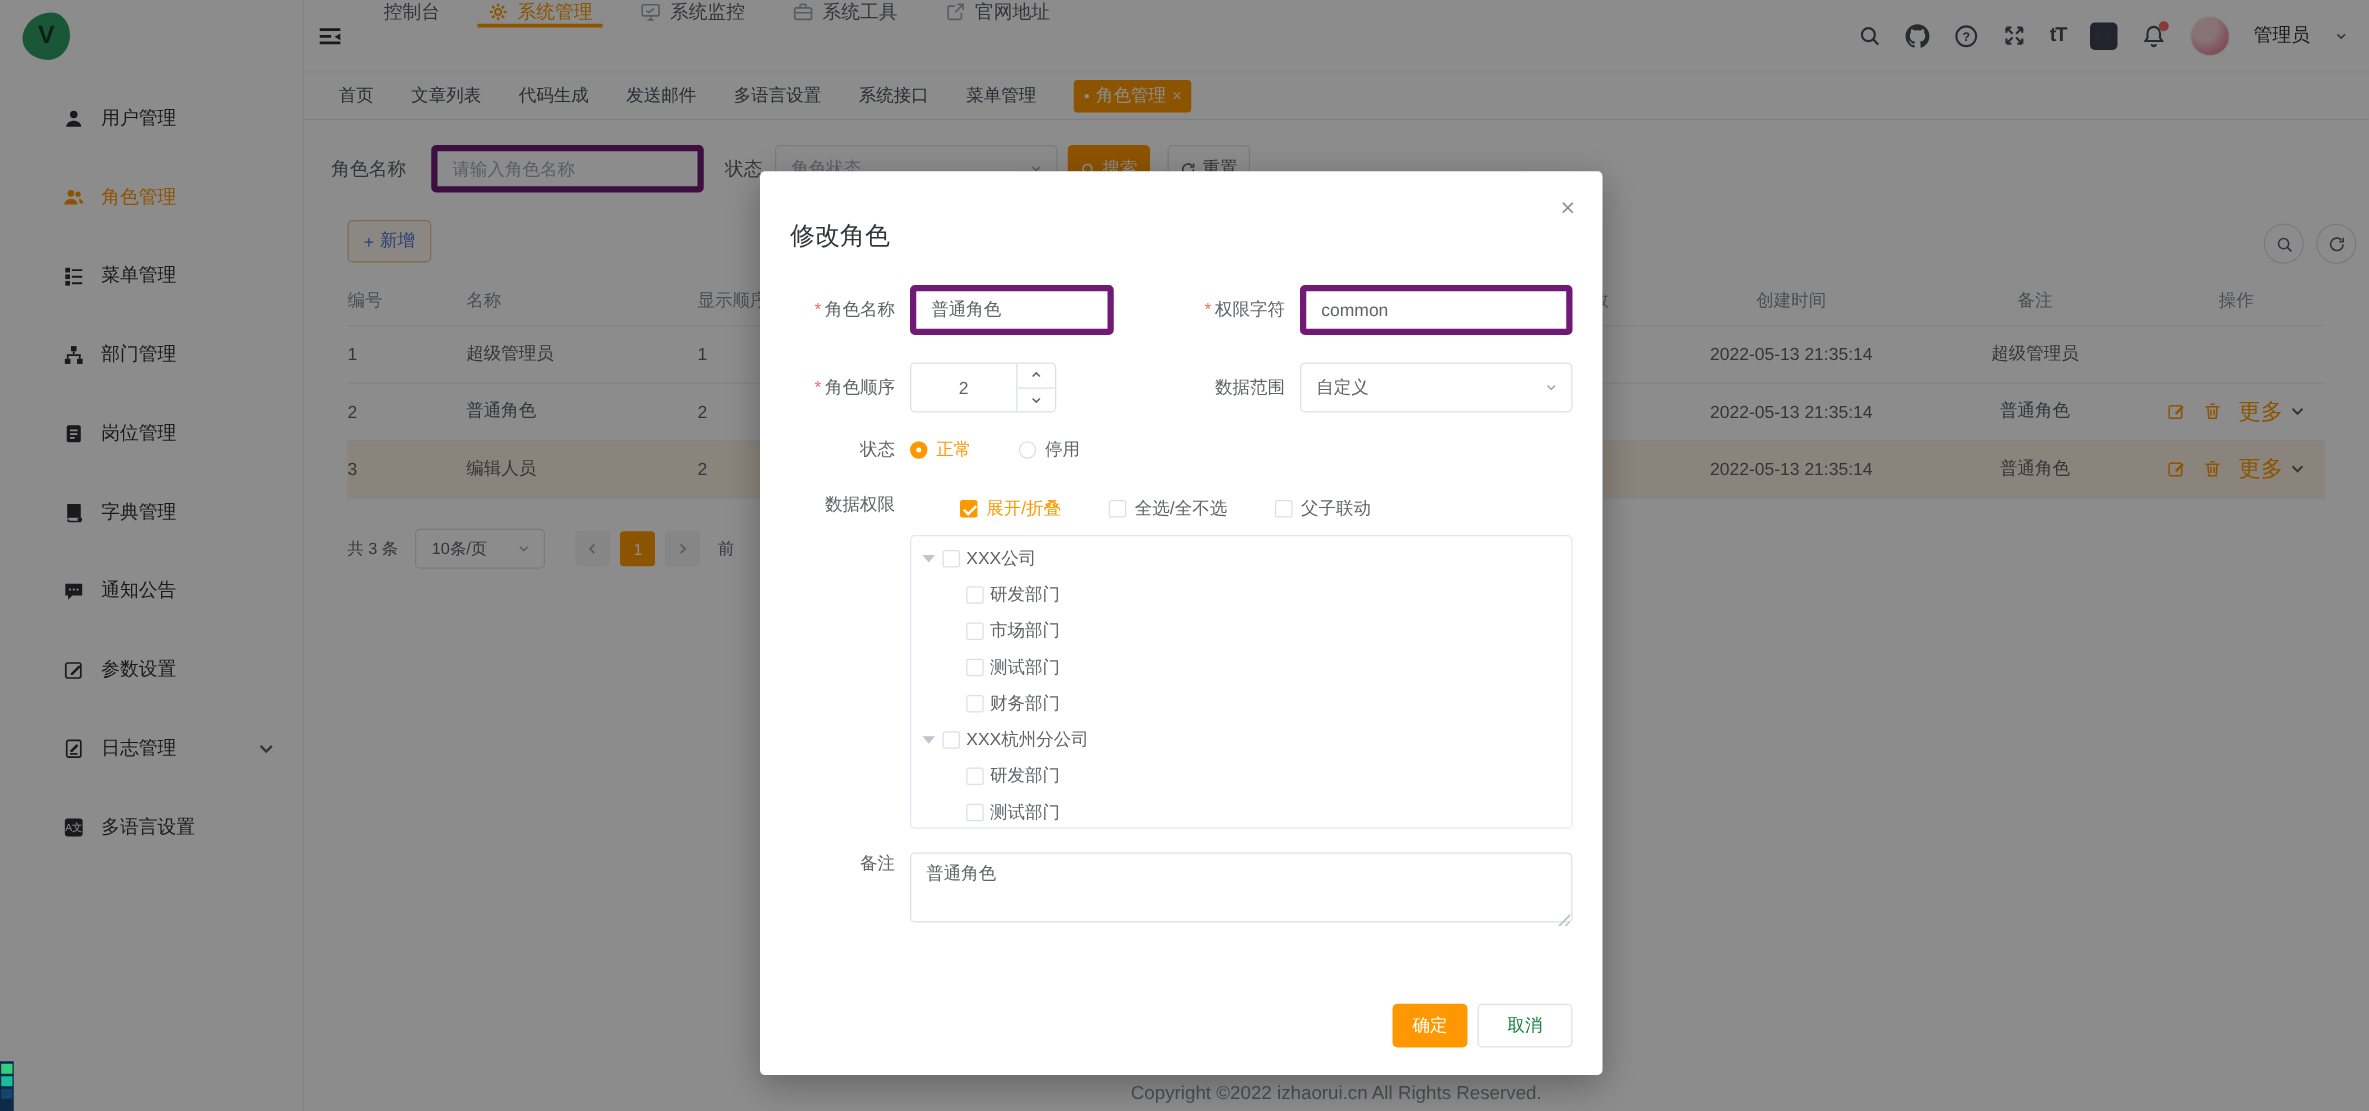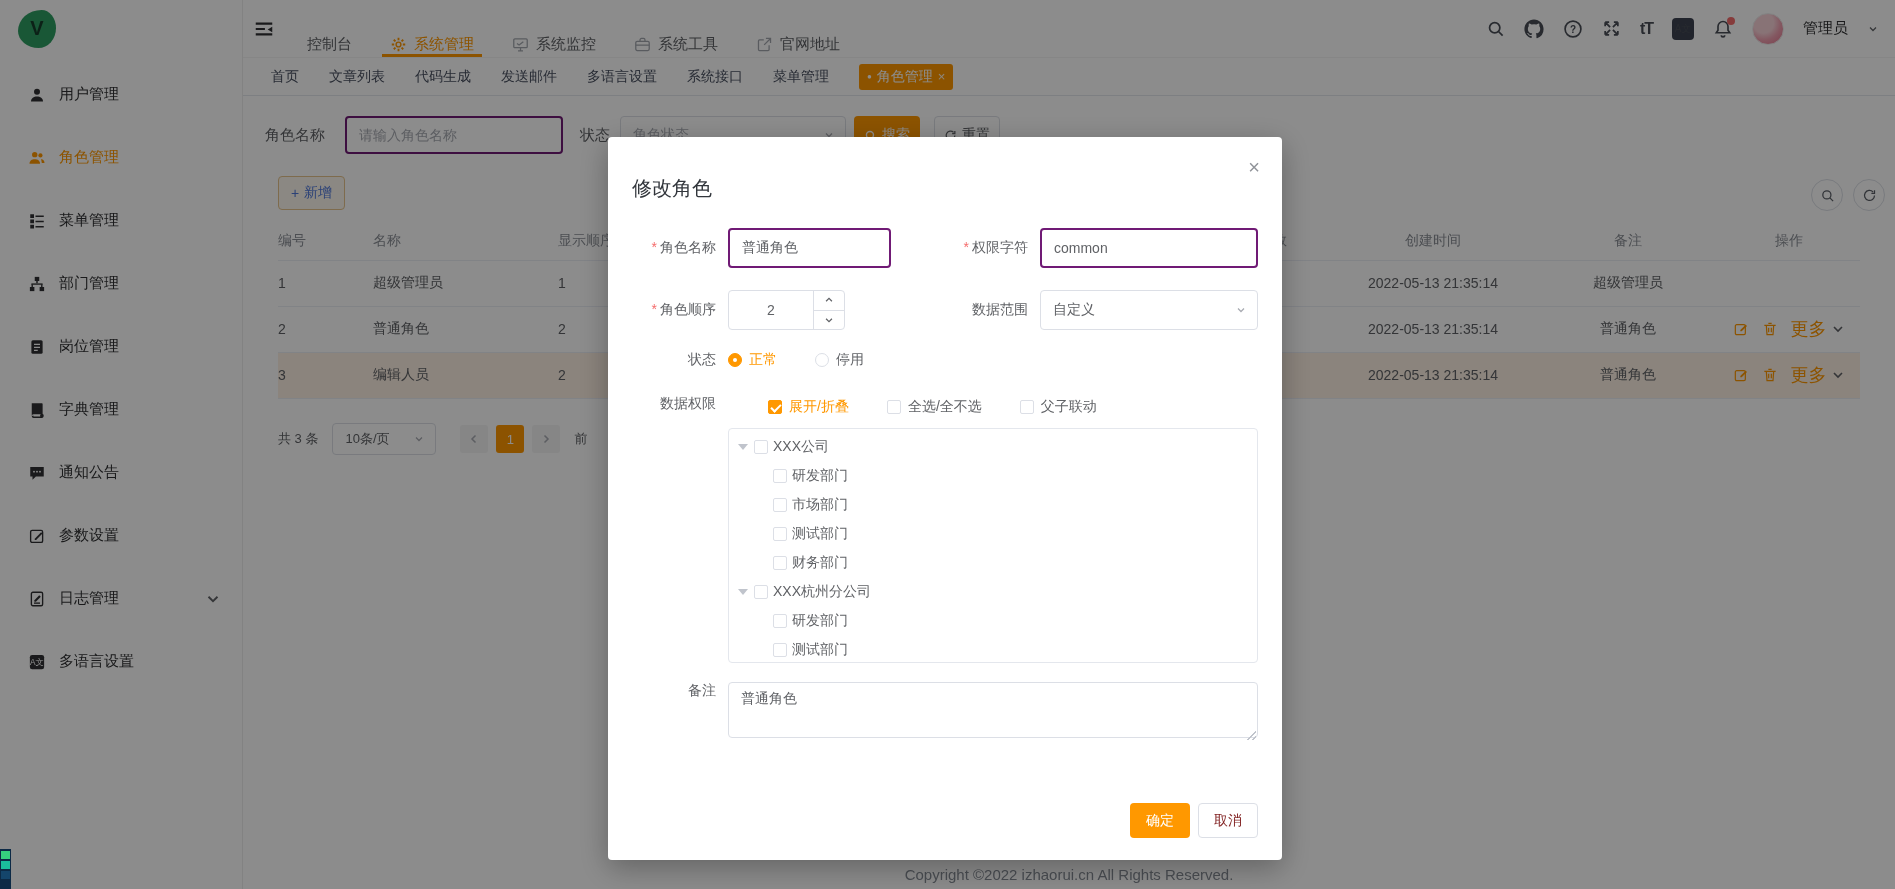--- a/index.html
+++ b/index.html
@@ -8,32 +8,32 @@
   .ic { display:inline-block; vertical-align:middle; }
 
   
   .sidebar { position:fixed; left:0; top:0; width:243px; height:889px; background:#fff;
     border-right:1px solid #ededed; z-index:1; }
   .logo-row { height:57px; display:flex; align-items:center; padding-left:18px; gap:10px; }
   .logo-blob { width:38px; height:38px; background:#2f9e63; border-radius:62% 38% 46% 54%/55% 48% 52% 45%;
     display:flex; align-items:center; justify-content:center; color:#163c2a; font-weight:bold; font-size:20px; }
   .app-title { font-size:17px; font-weight:bold; color:#17233d; }
   .menu { padding-top:6px; }
-  .menu-item { height:63px; display:flex; align-items:center; padding:0 20px 0 28px; gap:13px;
+  .menu-item { height:63px; display:flex; align-items:center; padding:0 20px 0 50px; gap:13px;
     color:#303133; font-size:15px; cursor:pointer; }
   .menu-item svg { width:18px; height:18px; flex:none; }
   .menu-item.active { color:#ff9800; }
   .menu-item .grow { flex:1; }
   .menu-arrow { color:#909399; }
 
   
   .main { margin-left:243px; }
   .navbar { height:57px; background:#fff; display:flex; align-items:center; padding:0 16px 0 10px; }
   .hamburger { margin-right:24px; color:#303133; cursor:pointer; }
-  .nav-menus { display:flex; align-items:flex-end; height:57px; }
+  .nav-menus { display:flex; align-items:flex-start; height:57px; }
   .nav-item { display:flex; align-items:center; gap:7px; padding:0 8px; margin-right:22px;
     font-size:15px; color:#606266; border-bottom:3px solid transparent; cursor:pointer; }
   .nav-item svg { width:17px; height:17px; color:#a3a7ae; }
   .nav-item.active { color:#ff9800; border-bottom-color:#ff9800; }
   .nav-item.active svg { color:#ff9800; }
   .nav-right { margin-left:auto; display:flex; align-items:center; gap:19px; }
   .nav-right .tool { color:#494e57; cursor:pointer; position:relative; }
   .tsize { font-size:16px; color:#494e57; font-weight:bold; letter-spacing:-1px; }
   .trans-badge { width:22px; height:22px; background:#3c4250; color:#fff; border-radius:4px;
     font-size:10px; display:flex; align-items:center; justify-content:center; }
@@ -51,21 +51,21 @@
   .tab.active .dot { font-size:8px; }
   .tab.active .x { font-size:13px; opacity:.9; }
 
   .content { position:relative; height:793px; background:#fff; overflow:hidden; }
 
   
   .filter-row { position:absolute; left:22px; top:19px; height:40px; display:flex; align-items:center; }
   .f-label { font-size:15px; color:#606266; }
   .f-label.l1 { width:68px; margin-right:12px; }
   .f-label.l2 { width:32px; margin:0 8px 0 17px; }
-  .text-input { height:38px; border:2px solid #701a75; border-radius:4px; padding:0 12px; font-size:14px;
+  .text-input { height:38px; border:5px solid #701a75; border-radius:4px; padding:0 12px; font-size:14px;
     color:#606266; background:#fff; width:218px; font-family:inherit; }
   .text-input::placeholder { color:#a8abb2; }
   .fake-select { height:38px; border:1px solid #dcdfe6; border-radius:4px; padding:0 10px 0 12px;
     display:flex; align-items:center; justify-content:space-between; font-size:14px; background:#fff; }
   .fake-select .ph { color:#a8abb2; }
   .f-select { width:226px; }
   .btn { height:38px; border-radius:4px; font-size:14px; display:inline-flex; align-items:center;
     justify-content:center; gap:5px; cursor:pointer; border:1px solid transparent; }
   .btn-search { width:66px; background:#ff9800; color:#fff; margin-left:8px; }
   .btn-reset { width:66px; background:#fff; color:#606266; border-color:#dcdfe6; margin-left:14px; }
@@ -148,21 +148,21 @@
   .ta-wrap { position:relative; width:530px; }
   .dlg-ta { width:530px; height:56px; border:1px solid #dcdfe6; border-radius:4px; padding:7px 12px;
     font-size:14px; color:#606266; resize:none; font-family:inherit; }
   .ta-grip { position:absolute; right:2px; bottom:2px; width:10px; height:10px;
     background:repeating-linear-gradient(-45deg, transparent 0 2px, #c0c4cc 2px 3.5px);
     clip-path:polygon(100% 0,100% 100%,0 100%); }
 
   .dlg-footer { position:absolute; right:24px; top:666px; display:flex; gap:8px; }
   .btn-ok { width:60px; height:35px; background:#ff9800; color:#fff; border:none; border-radius:4px;
     font-size:14px; cursor:pointer; font-family:inherit; }
-  .btn-cancel { width:60px; height:35px; background:#fff; color:#7f1d1d; border:1px solid #dcdfe6;
+  .btn-cancel { width:76px; height:35px; background:#fff; color:#15803d; border:1px solid #dcdfe6;
     border-radius:4px; font-size:14px; cursor:pointer; font-family:inherit; }
 
   .corner-badge { position:fixed; left:0; top:849px; width:11px; height:40px; background:#0d2a46;
     z-index:60; display:flex; flex-direction:column; gap:2px; padding:2px 1px; }
   .corner-badge i { display:block; height:8px; }
   .cbA { background:#35d07f; } .cbB { background:#1abc9c; } .cbC { background:#14456b; }
 </style>
 </head>
 <body>
 

